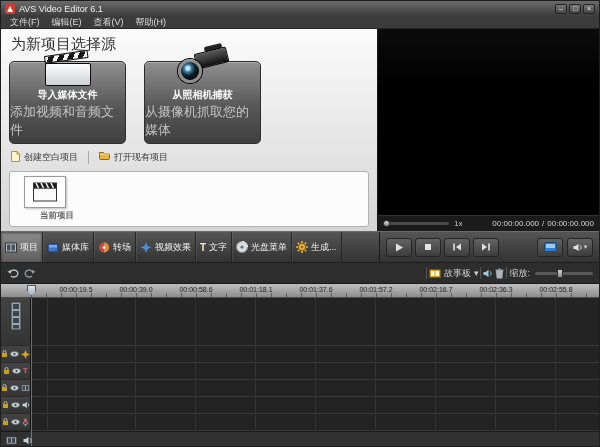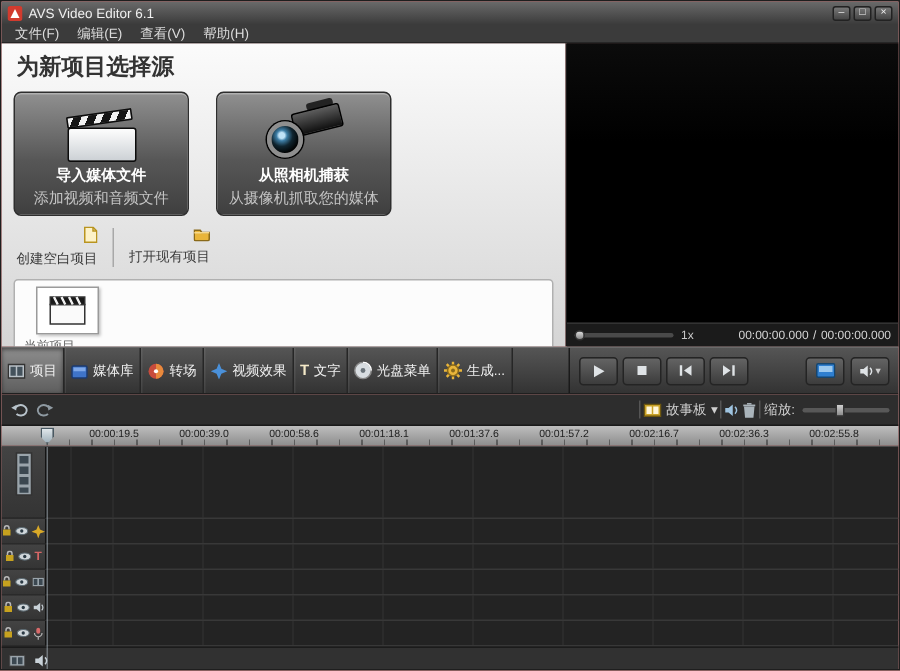--- a/index.html
+++ b/index.html
@@ -10,34 +10,34 @@
   
   .titlebar { height:15px; flex:none; display:flex; align-items:center; gap:4px; padding:0 4px; background:linear-gradient(#6a6a6a,#3c3c3c); color:#f0f0f0; font-size:9px; }
   .win-btns { margin-left:auto; display:flex; gap:2px; }
   .win-btn { width:12px; height:10px; background:linear-gradient(#787878,#454545); border:1px solid #222; color:#eee; font-size:7px; line-height:8px; text-align:center; border-radius:2px; }
   .menubar { height:13px; flex:none; display:flex; align-items:center; padding:0 3px; background:#3b3b3b; border-bottom:1px solid #262626; color:#dcdcdc; font-size:9px; }
   .menu-item { padding:0 6px; }
 
   
   .main { flex:none; height:202px; display:flex; }
   .welcome { width:377px; flex:none; background:linear-gradient(#fbfbfb,#d5d5d5); border-right:1px solid #1a1a1a; padding:5px 8px; overflow:hidden; }
-  .heading { font-size:15px; font-weight:bold; color:#333; margin:1px 0 7px 2px; }
+  .heading { font-size:15px; font-weight:normal; color:#333; margin:1px 0 7px 2px; }
   .sources { display:flex; gap:18px; }
   .src-btn { width:117px; height:83px; border-radius:5px; background:linear-gradient(#909090,#575757 55%,#3f3f3f); border:1px solid #2e2e2e; box-shadow:inset 0 1px 0 rgba(255,255,255,.3); display:flex; flex-direction:column; align-items:center; justify-content:flex-end; padding-bottom:4px; }
   .src-icon { height:46px; display:flex; align-items:flex-end; justify-content:center; margin-bottom:2px; }
   .src-label { color:#fff; font-size:10px; font-weight:bold; }
-  .src-sub { color:#c4c4c4; font-size:10px; margin-top:1px; text-align:right;font-family:Liberation Serif, serif; }
+  .src-sub { color:#c4c4c4; font-size:13px; margin-top:1px; text-align:left;font-family:Liberation Serif, serif; }
 
   .proj-links { display:flex; align-items:center; margin-top:7px; font-size:9px; color:#3a3a3a; }
-  .plink { display:flex; align-items:flex-end; gap:4px; padding:0 10px;flex-direction:column; }
+  .plink { display:flex; align-items:flex-start; gap:4px; padding:0 10px; }
   .plink:first-child { padding-left:2px; }
   .plink + .plink { border-left:1px solid #a8a8a8; }
 
   .cur-proj { margin-top:7px; height:56px; background:#fcfcfc; border:1px solid #b0b0b0; border-radius:3px; padding:4px 6px; display:flex; }
-  .thumb-wrap { width:58px; text-align:left; }
+  .thumb-wrap { width:58px; text-align:right;font-weight:bold; }
   .thumb { width:42px; height:32px; margin:0 auto; background:#fff; border:1px solid #9a9a9a; box-shadow:1px 1px 2px rgba(0,0,0,.25); display:flex; align-items:center; justify-content:center; }
   .thumb-label { font-size:8.5px; color:#666; margin-top:2px; }
 
   
   .preview { flex:1; background:#000; display:flex; flex-direction:column; }
   .screen { flex:1; background:linear-gradient(#0b0b0b,#000 35%); }
   .seekbar { height:16px; flex:none; background:#1b1b1b; border-top:1px solid #333; display:flex; align-items:center; padding:0 5px; gap:5px; font-size:8px; color:#c9c9c9; }
   .seek-track { width:66px; height:3px; background:#4a4a4a; border-radius:2px; position:relative; }
   .seek-thumb { position:absolute; left:0; top:-2px; width:7px; height:7px; border-radius:50%; background:linear-gradient(#ddd,#888); border:1px solid #333; }
   .timecode { margin-left:auto; display:flex; gap:3px; color:#d6d6d6; }

